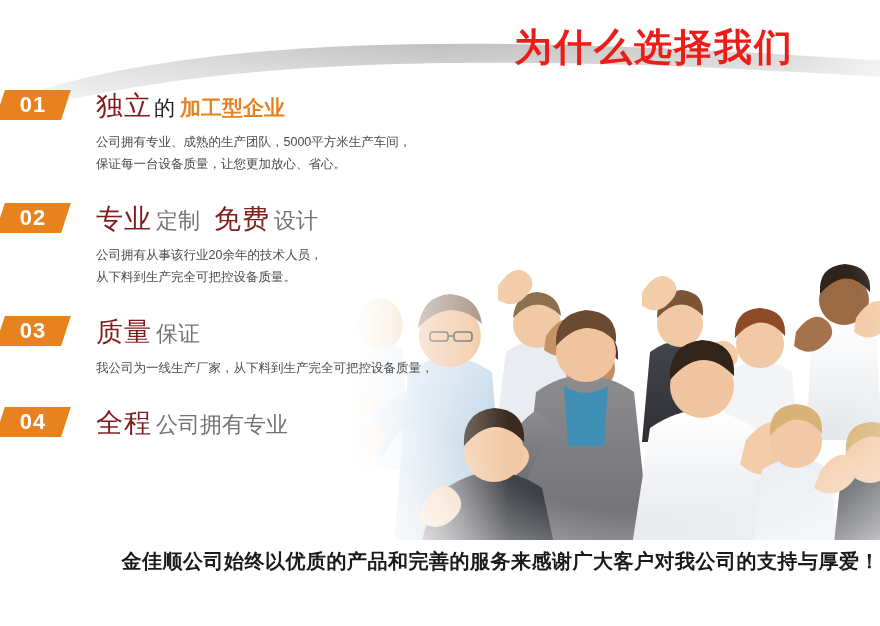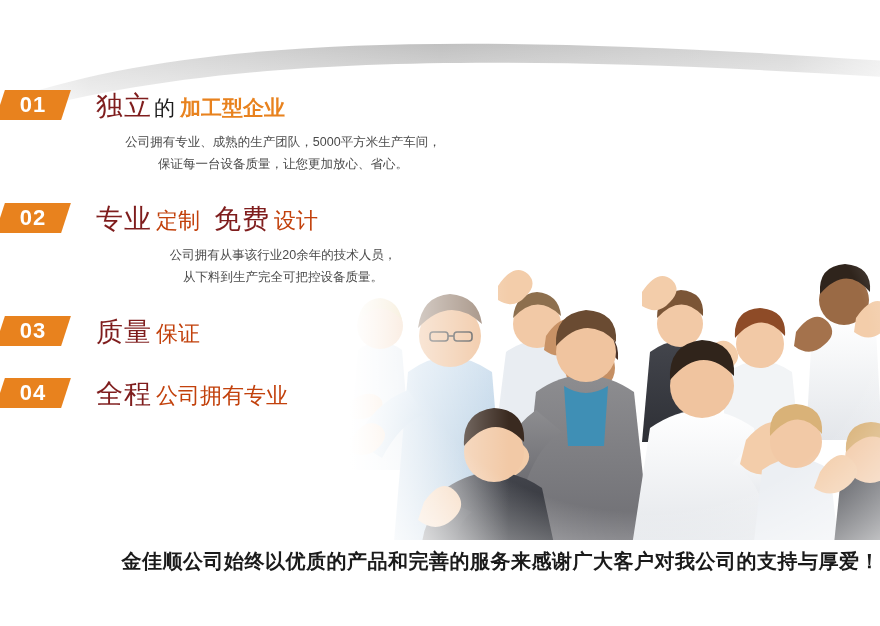--- a/index.html
+++ b/index.html
@@ -102,33 +102,32 @@
     padding: 0 2px;
   }
   .head-accent {
     font-size: 21px;
     color: #e8821e;
     font-weight: bold;
     padding-left: 3px;
   }
   .head-accent-lg {
     font-size: 22px;
-    color: #c2410c;
+    color: #737373;
     font-weight: normal;
     padding-left: 4px;
   }
   .head-gap {
     display: inline-block;
     width: 14px;
   }
   .feature-body {
     font-size: 12.5px;
     color: #4a4a4a;
     line-height: 22px;
-    text-align: center;
   }
   .feature-body div { white-space: nowrap; }
 
   
   .tagline {
     position: absolute;
     left: 0;
     right: 0;
     top: 548px;
     text-align: right;
@@ -157,20 +156,21 @@
           <stop offset="0%" stop-color="#ffffff" stop-opacity="0"></stop>
           <stop offset="60%" stop-color="#ffffff" stop-opacity="0.55"></stop>
           <stop offset="100%" stop-color="#ffffff" stop-opacity="1"></stop>
         </linearGradient>
       </defs>
       <path d="M -20 110 C 160 40, 420 28, 900 62 L 900 78 C 430 48, 175 62, -20 124 Z" fill="url(#swooshGrad)"></path>
       <path d="M -20 96 C 180 34, 430 24, 900 58 L 900 130 L -20 130 Z" fill="url(#swooshFade)"></path>
     </svg>
   </div>
 
+  <div class="headline">为什么选择我们</div>
 
   <div class="photo-wrap">
     <svg class="photo-svg" width="530" height="400" viewBox="0 0 530 400">
       <defs>
         <radialGradient id="photoFade" cx="0.55" cy="0.5" r="0.78">
           <stop offset="55%" stop-color="#ffffff" stop-opacity="0"></stop>
           <stop offset="100%" stop-color="#ffffff" stop-opacity="1"></stop>
         </radialGradient>
         <linearGradient id="leftFade" x1="0" y1="0" x2="1" y2="0">
           <stop offset="0%" stop-color="#ffffff" stop-opacity="1"></stop>
@@ -314,20 +314,21 @@
     </div>
 
     <div class="feature">
       <div class="feature-head">
         <span class="badge">
           <span class="badge-num">03</span>
         </span>
         <span class="head-main">质量</span><span class="head-accent-lg">保证</span>
       </div>
       <div class="feature-body">
+        <div>我公司为一线生产厂家，从下料到生产完全可把控设备质量，</div>
       </div>
     </div>
 
     <div class="feature">
       <div class="feature-head">
         <span class="badge">
           <span class="badge-num">04</span>
         </span>
         <span class="head-main">全程</span><span class="head-accent-lg">公司拥有专业</span>
       </div>

